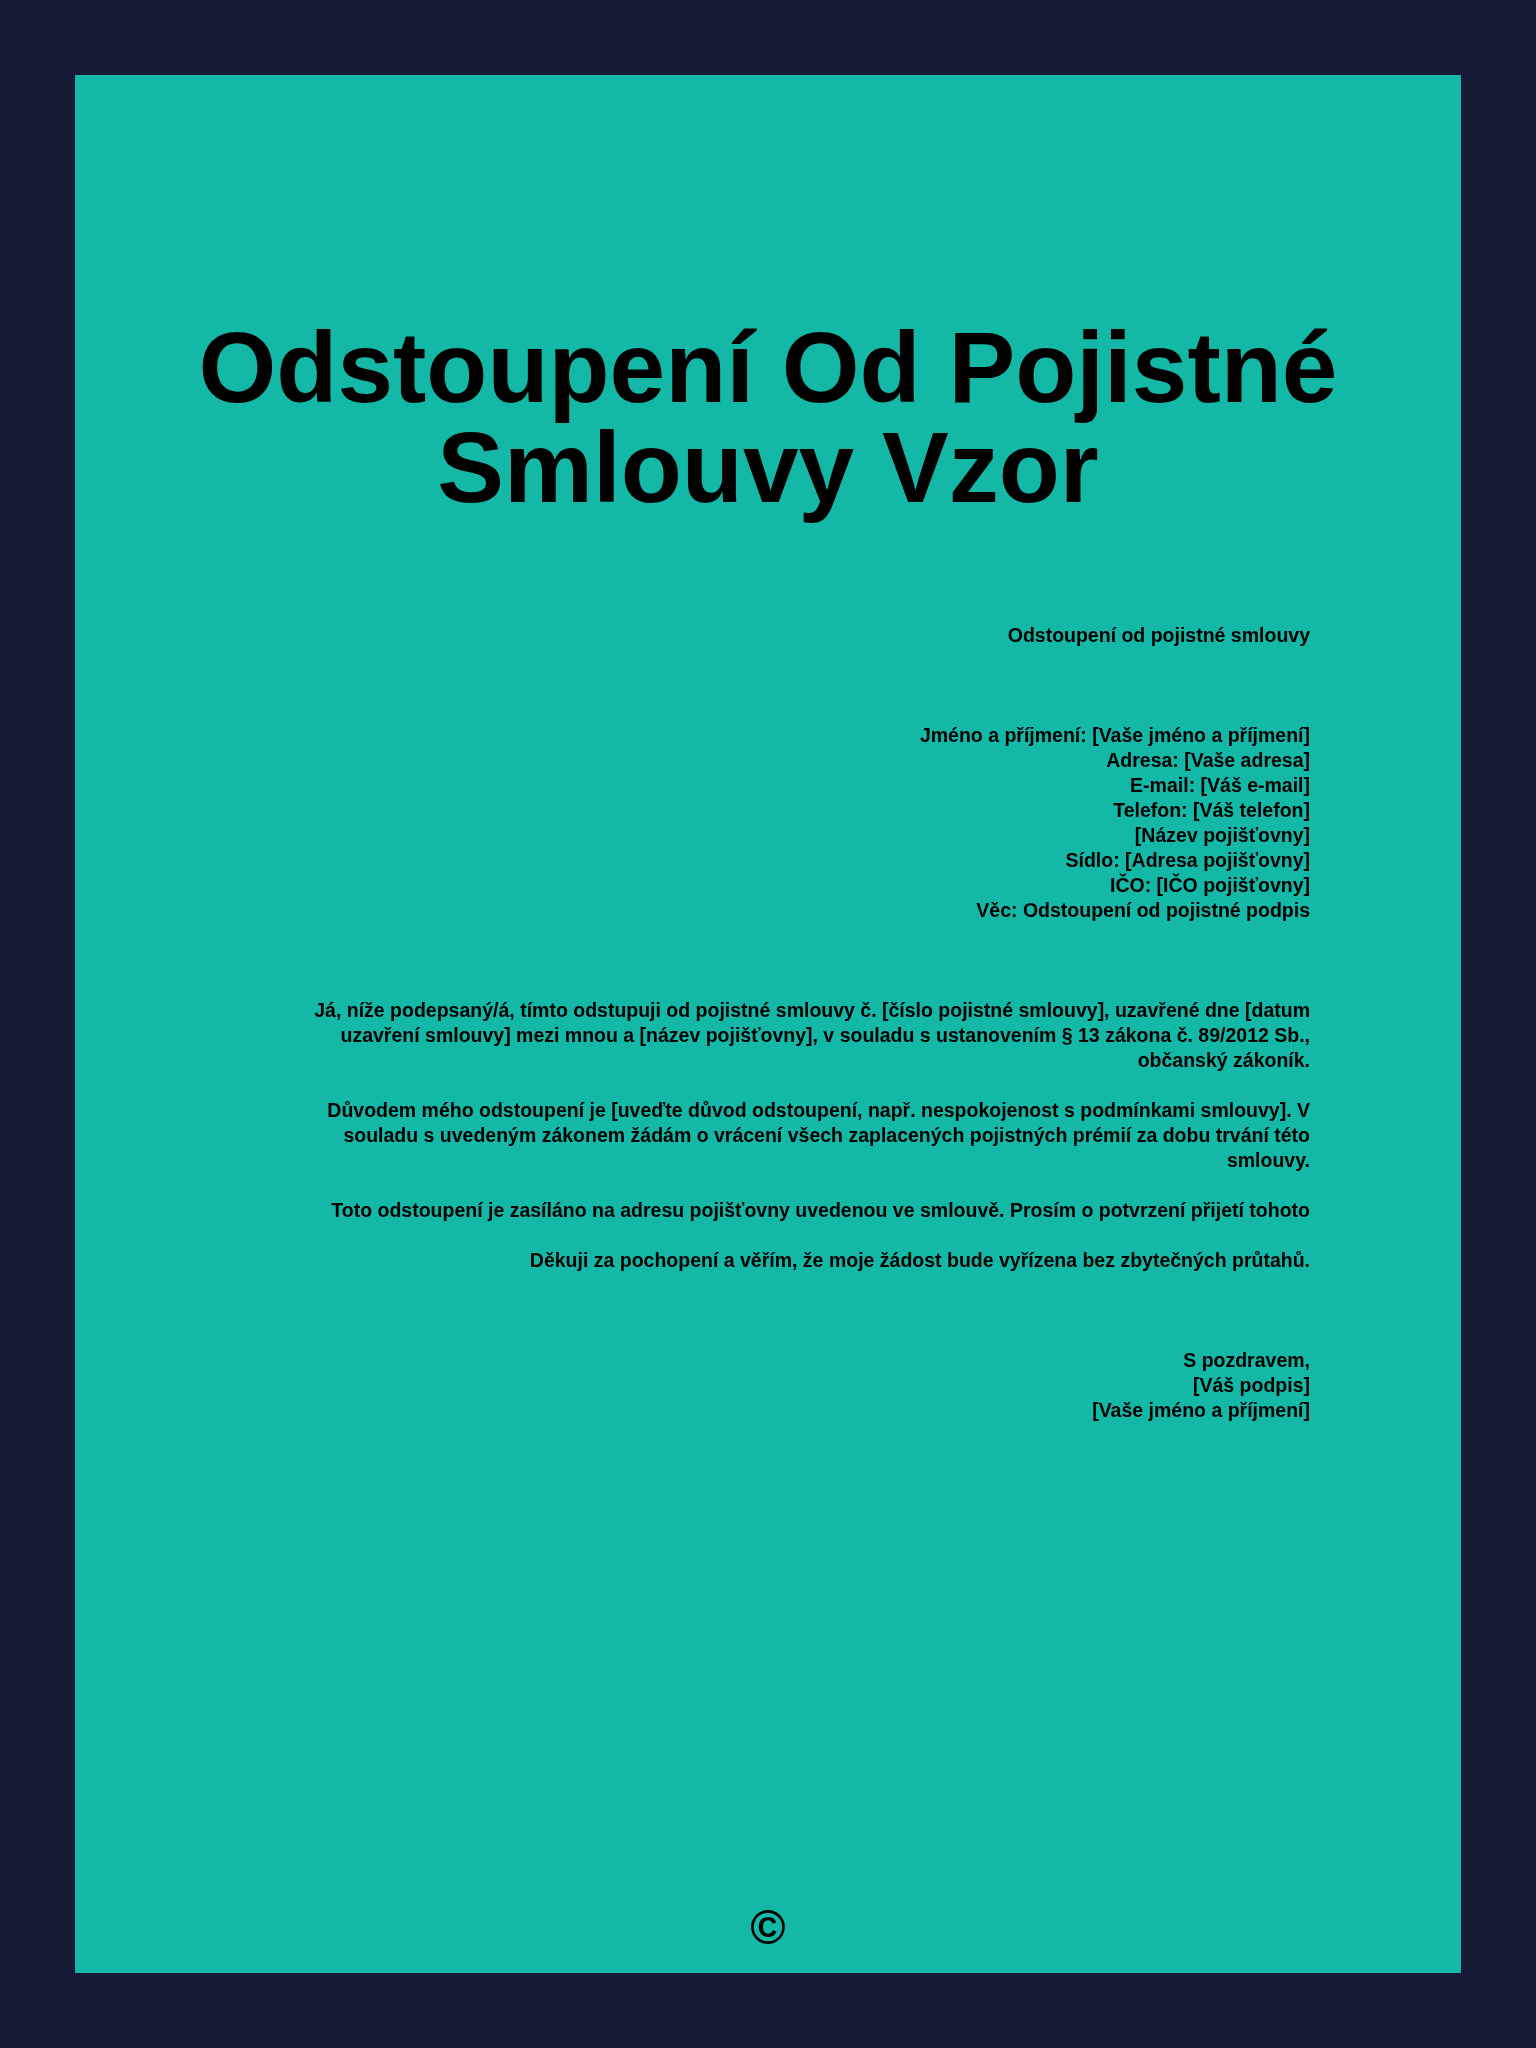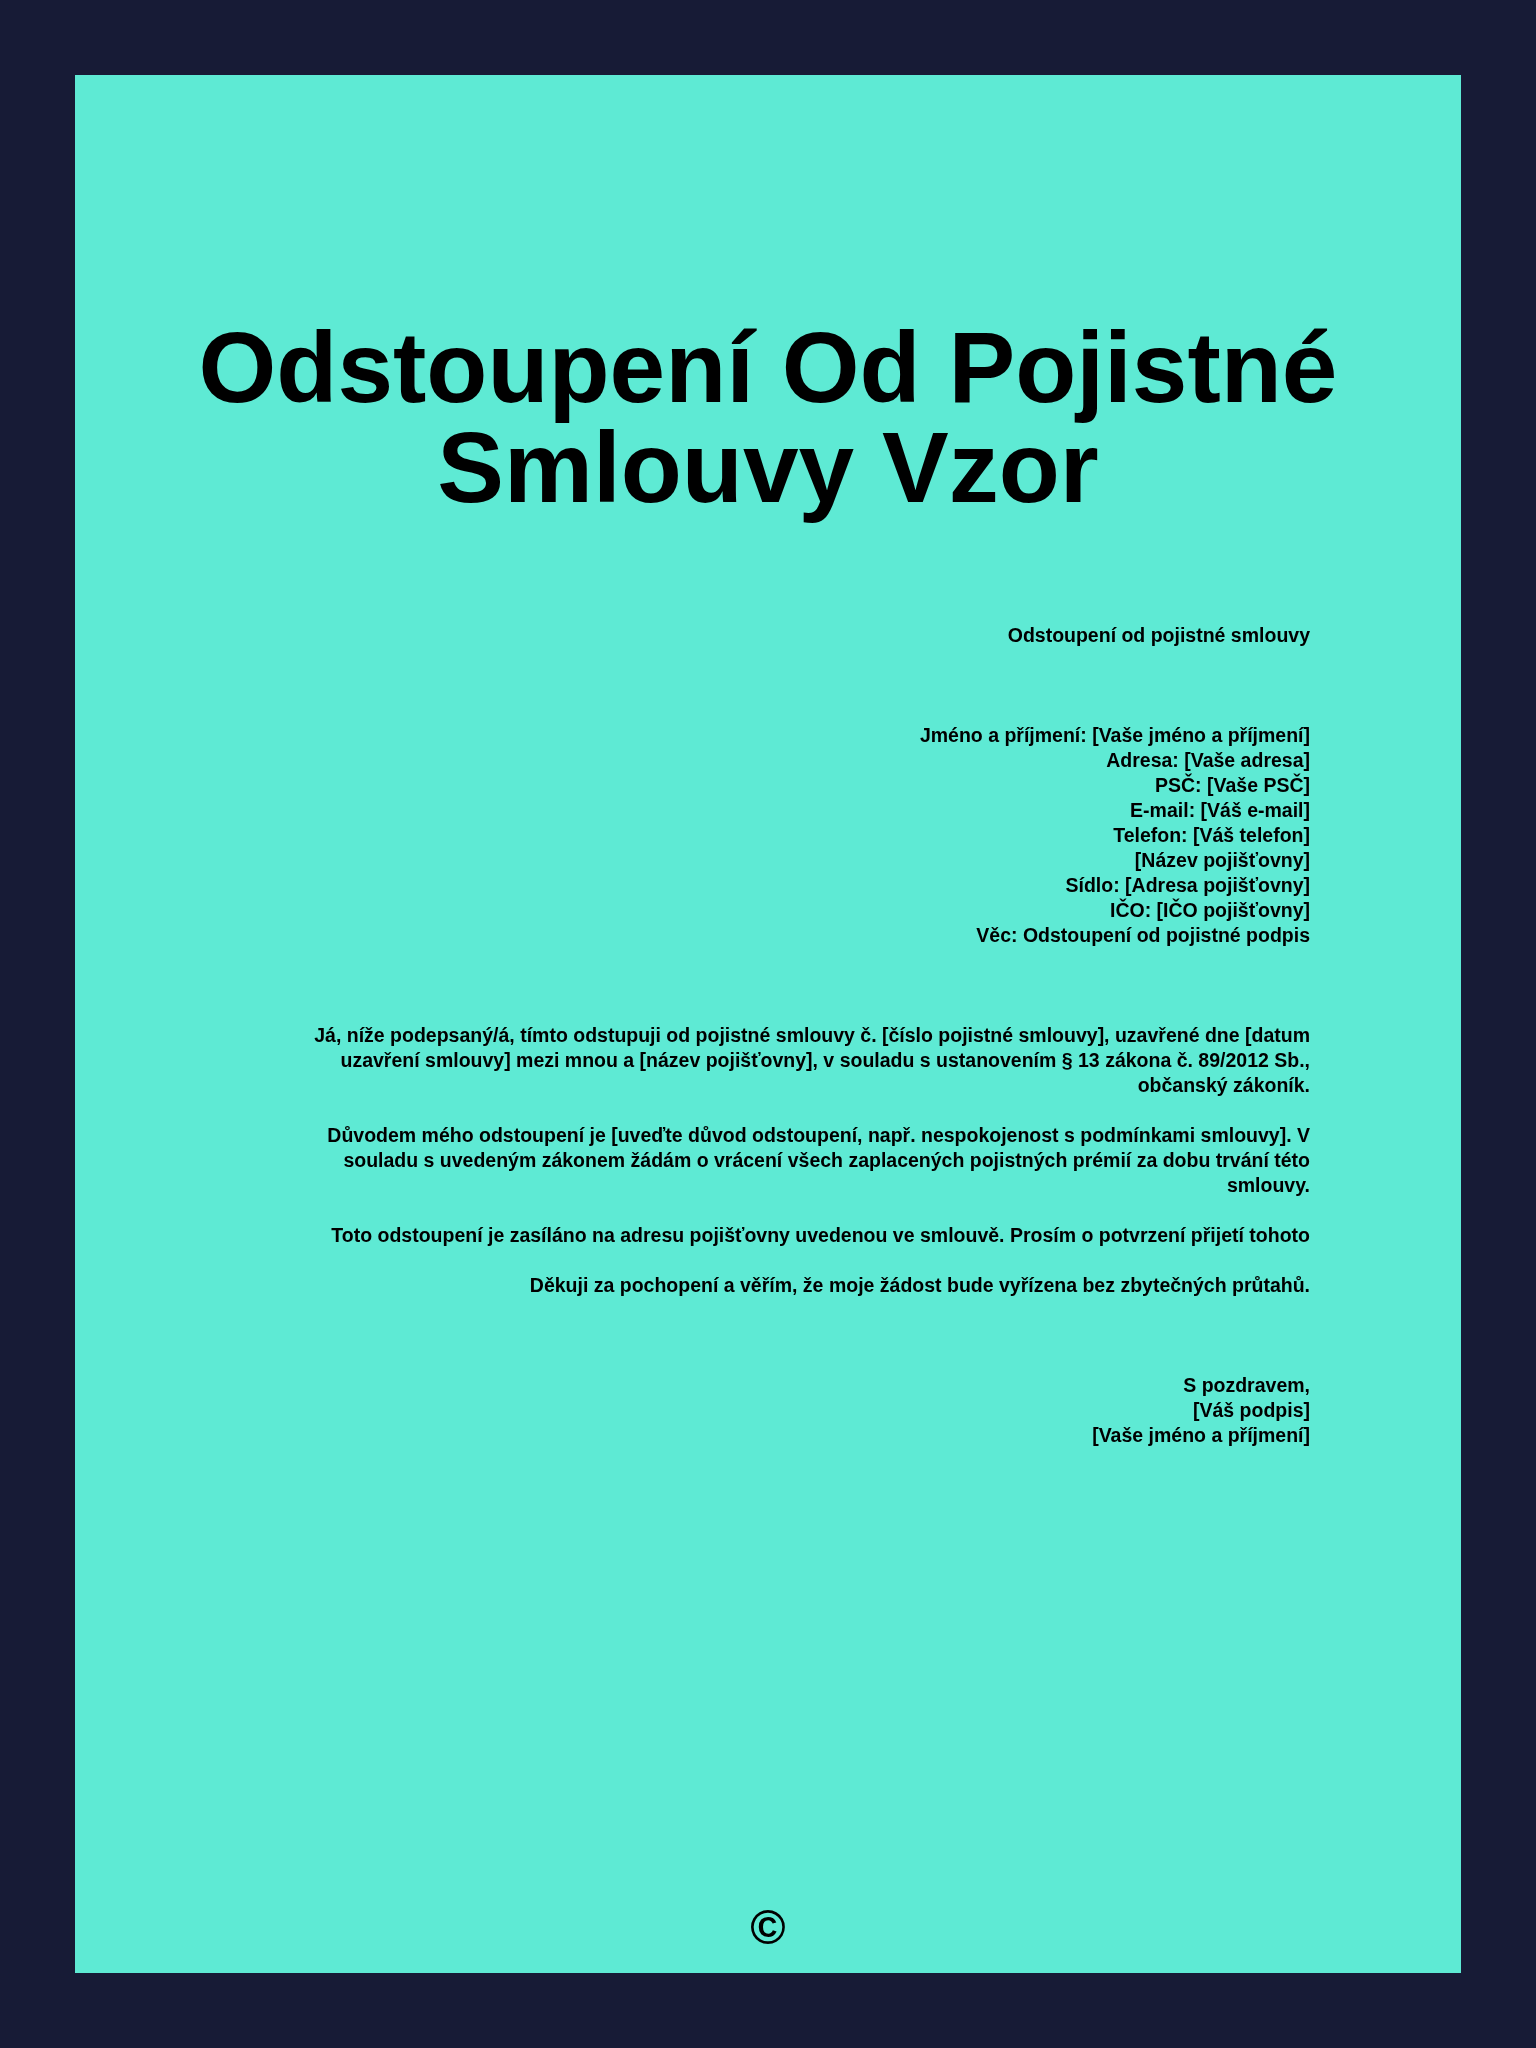--- a/index.html
+++ b/index.html
@@ -7,21 +7,21 @@
     width: 1536px; height: 2048px;
     background: #171b36;
     position: relative;
     overflow: hidden;
     font-family: "Liberation Sans", sans-serif;
   }
   .page {
     position: absolute;
     left: 75px; top: 75px;
     width: 1386px; height: 1898px;
-    background: #5eead4;
+    background: #14b8a6;
   }
   .title {
     position: absolute;
     left: 0; top: 242px;
     width: 1386px;
     text-align: center;
     font-weight: bold;
     font-size: 100px;
     line-height: 100px;
     color: #000;
@@ -63,21 +63,20 @@
     <span>Smlouvy Vzor</span>
   </h1>
 
   <div class="body">
     <span class="line">Odstoupení od pojistné smlouvy</span>
     <div class="gap4"></div>
 
     <div class="indent">
       <span class="line">Jméno a příjmení: [Vaše jméno a příjmení]</span>
       <span class="line">Adresa: [Vaše adresa]</span>
-      <span class="line">PSČ: [Vaše PSČ]</span>
       <span class="line">E-mail: [Váš e-mail]</span>
       <span class="line">Telefon: [Váš telefon]</span>
       <span class="line">[Název pojišťovny]</span>
       <span class="line">Sídlo: [Adresa pojišťovny]</span>
       <span class="line">IČO: [IČO pojišťovny]</span>
       <span class="line">Věc: Odstoupení od pojistné podpis</span>
     </div>
     <div class="gap4"></div>
 
     <div>

